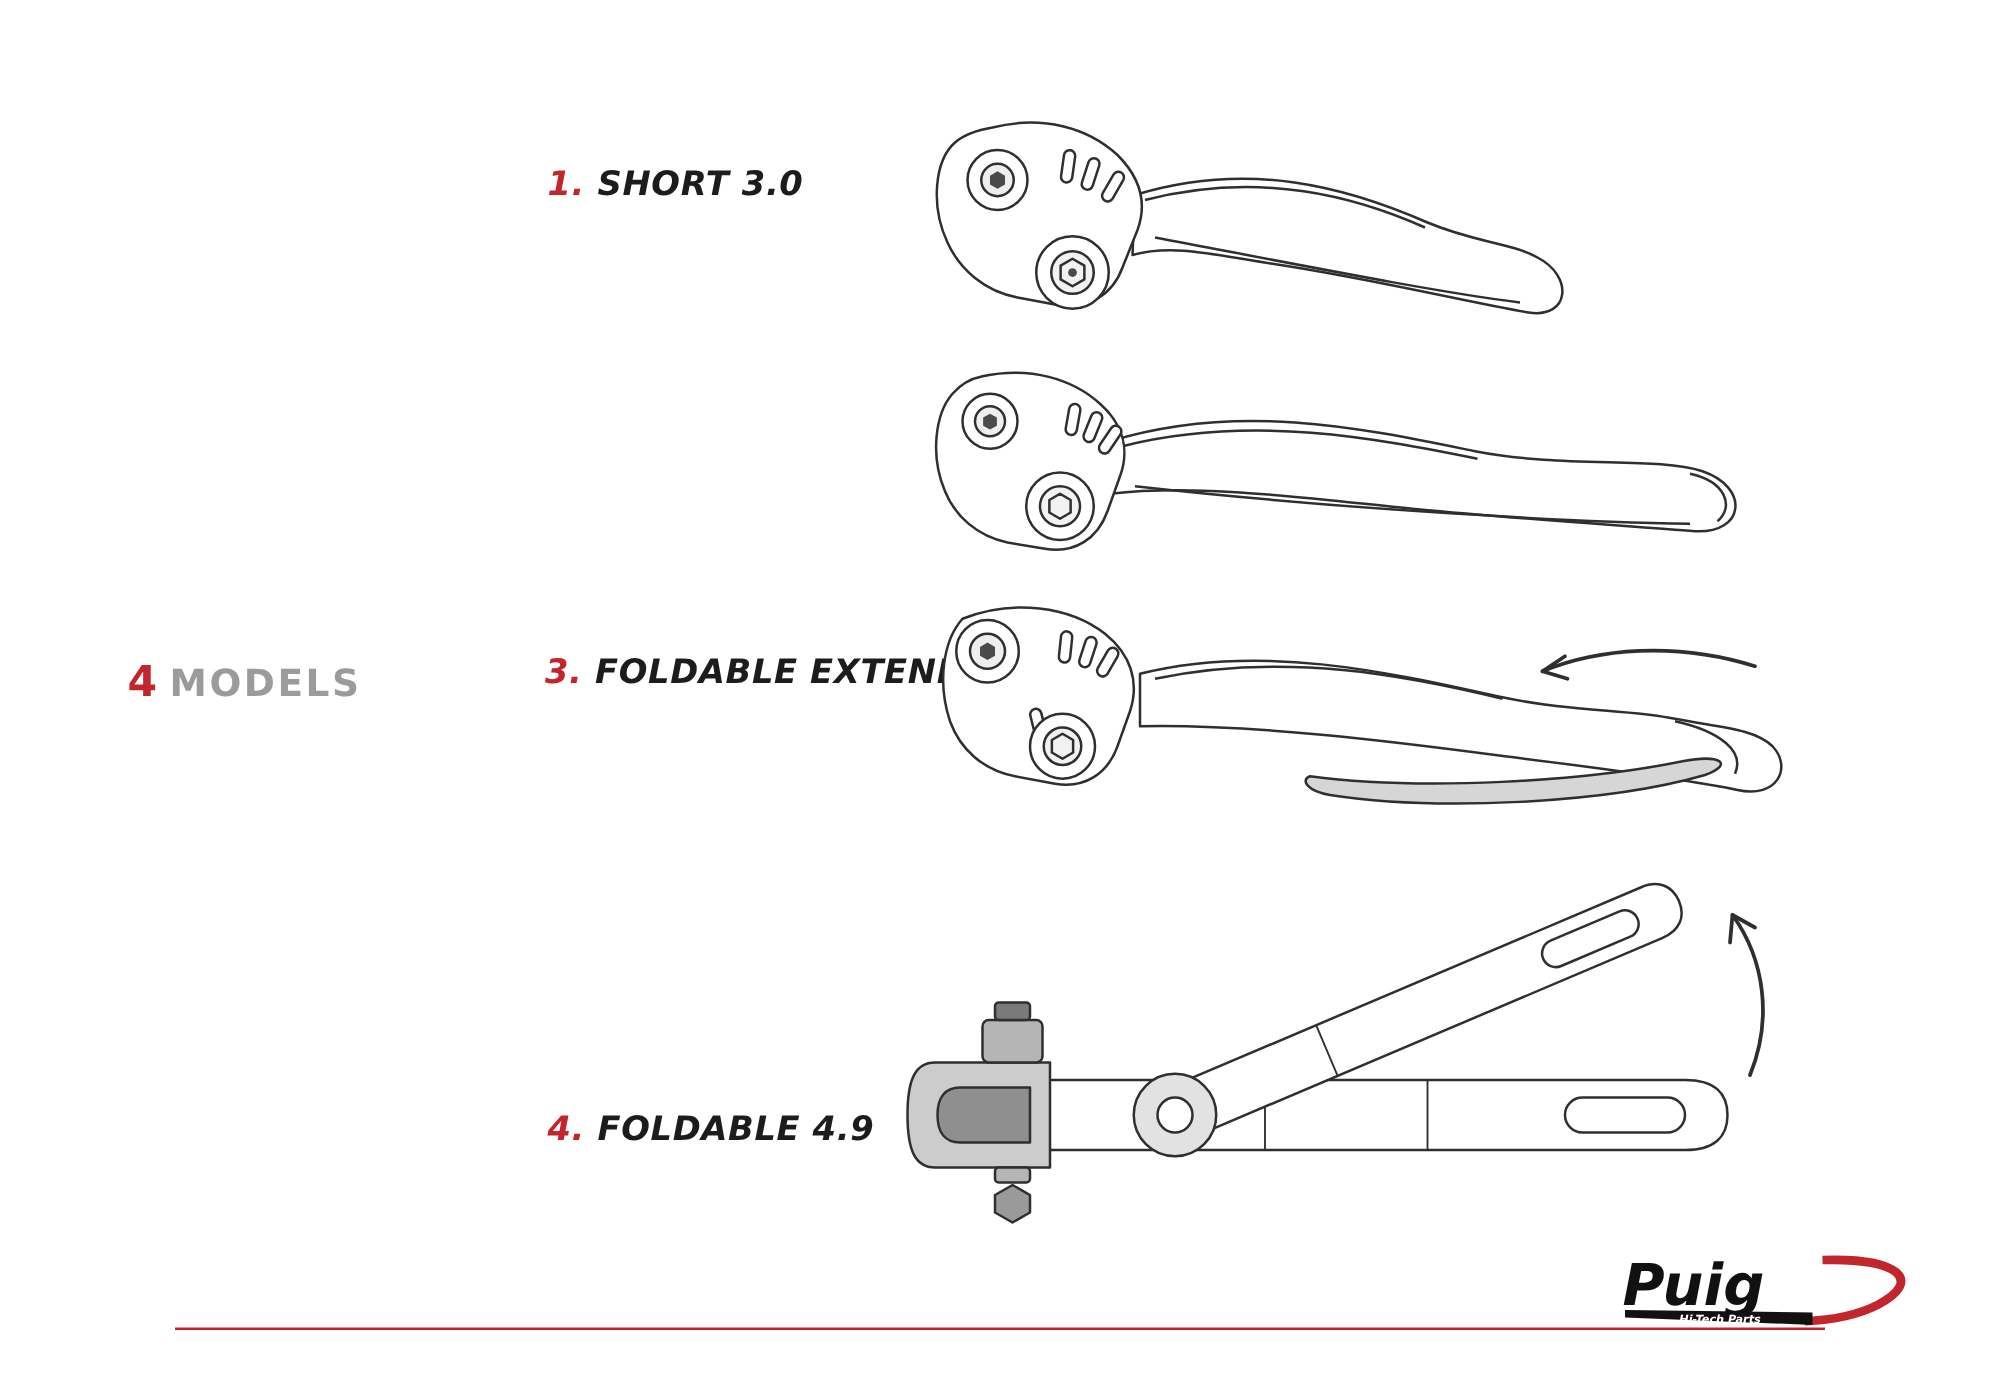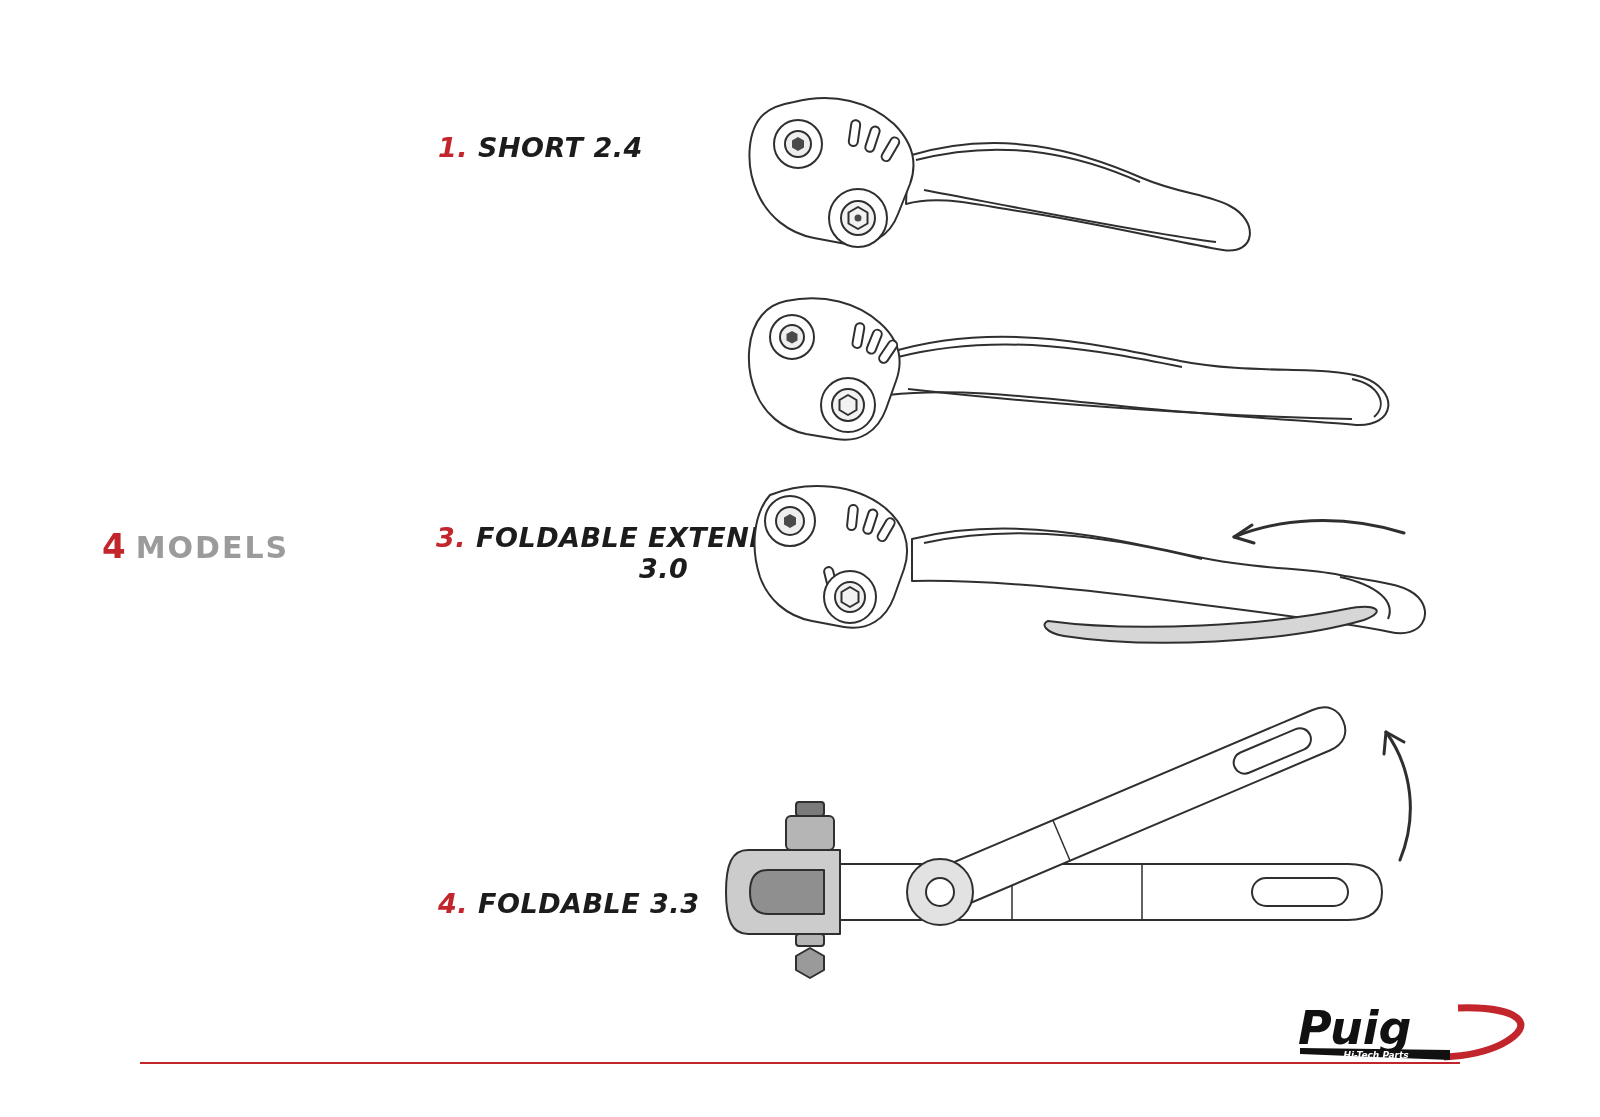--- a/index.html
+++ b/index.html
@@ -28,30 +28,30 @@
 </head>
 <body>
 
 <div class="page">
 
   <div class="models">
     <span class="count">4</span><span class="word">MODELS</span>
   </div>
 
   <div class="item-label" style="left:438px; top:132px;">
-    <span class="num">1.</span><span class="txt">SHORT 2.4</span>
+    <span class="num">1.</span><span class="txt">SHORT 3.0</span>
   </div>
 
 
   <div class="item-label" style="left:436px; top:522px;">
-    <span class="num">3.</span><span class="stack"><span>FOLDABLE EXTENDABLE</span><span class="line2">3.0</span></span>
+    <span class="num">3.</span><span class="stack"><span>FOLDABLE EXTENDABLE</span></span>
   </div>
 
   <div class="item-label" style="left:438px; top:888px;">
-    <span class="num">4.</span><span class="txt">FOLDABLE 3.3</span>
+    <span class="num">4.</span><span class="txt">FOLDABLE 4.9</span>
   </div>
 
   <svg class="fig" style="left:710px; top:92px;" width="565" height="205" viewBox="0 0 565 205">
     <g fill="#ffffff" stroke="#2f2f2f" stroke-width="2" stroke-linejoin="round">
       <path d="M198,64 C290,36 368,58 432,86 C470,102 498,102 520,114 C549,129 546,163 513,158 C470,151 388,131 308,119 C262,112 228,103 196,112 L198,64 Z"></path>
       <path d="M214,98 C320,118 440,142 506,150" fill="none"></path>
       <path d="M206,68 C300,44 376,66 430,90" fill="none"></path>
       <path d="M84,10 C124,0 160,10 184,32 C202,50 208,70 200,92 L188,122 C180,144 160,156 136,152 L104,146 C78,141 58,124 48,102 C34,72 38,36 54,22 C62,15 72,12 84,10 Z"></path>
       <g fill="#ffffff">
         <rect x="140" y="28" width="9" height="26" rx="4.5" transform="rotate(8 144 41)"></rect>

